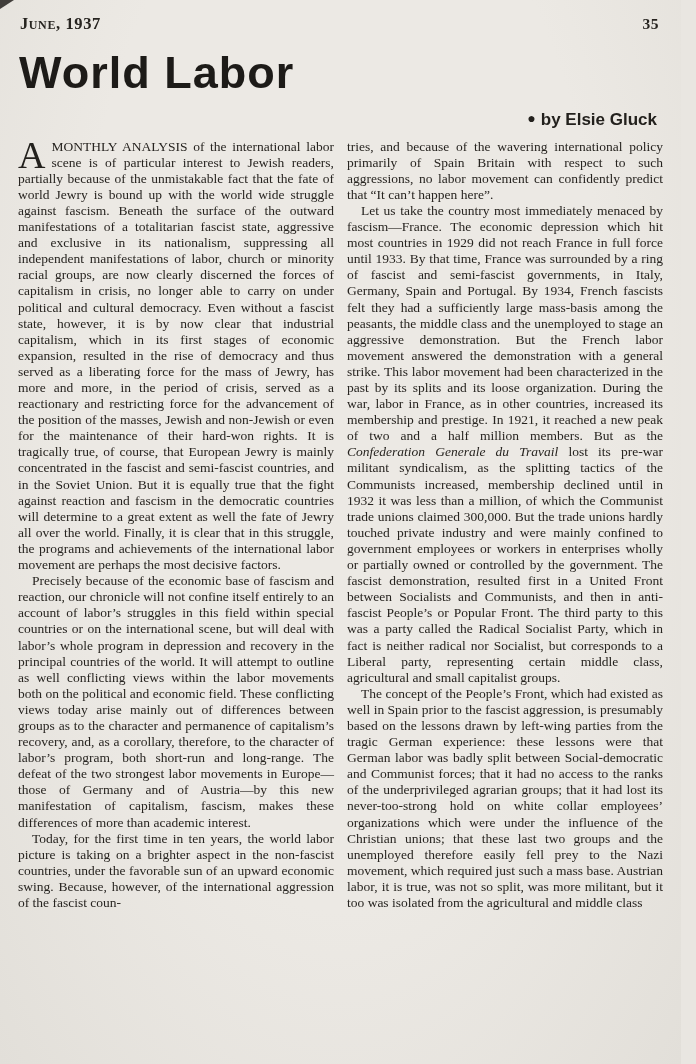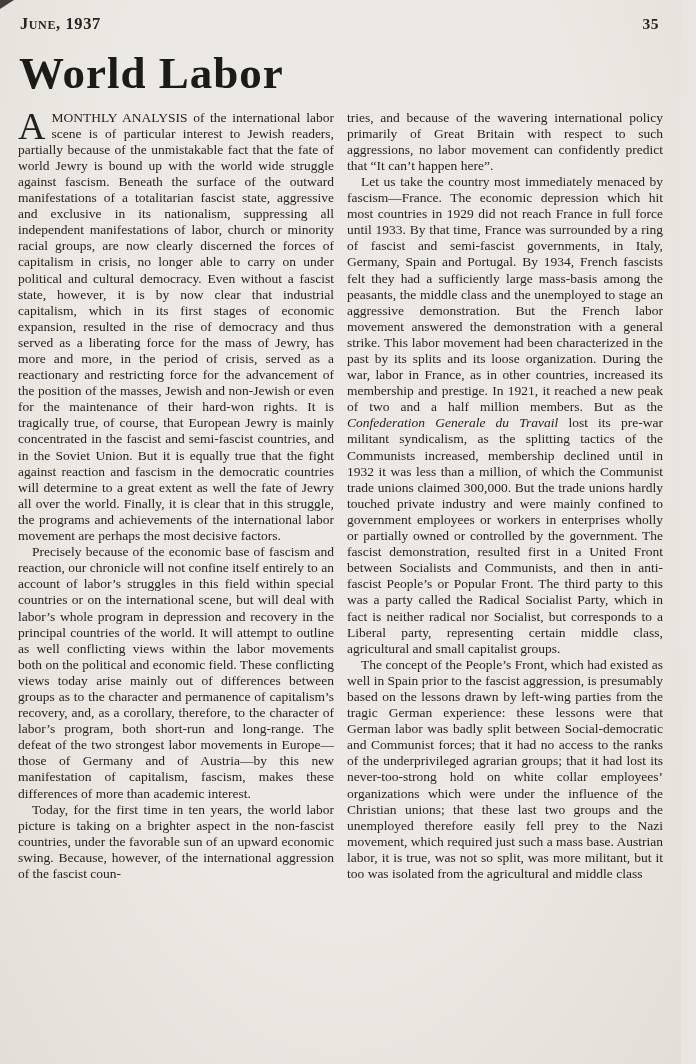--- a/index.html
+++ b/index.html
@@ -36,21 +36,21 @@
     font-size: 16.5px;
     letter-spacing: 0.6px;
   }
   .page-number {
     font-weight: bold;
     font-size: 15.5px;
     letter-spacing: 0.5px;
   }
 
   .title {
-    font-family: Liberation Serif, serif;
+    font-family: Liberation Sans, sans-serif;
     font-weight: 700;
     font-size: 45px;
     letter-spacing: 1px;
     line-height: 1.08;
     margin: 15px 0 12px 3px;
     color: #1d1b18;
   }
 
   .byline {
     font-family: "Liberation Sans", sans-serif;
@@ -98,26 +98,29 @@
 <div class="page">
   <div class="corner-artifact"></div>
 
   <div class="header-row">
     <span class="issue-date">June, 1937</span>
     <span class="page-number">35</span>
   </div>
 
   <h1 class="title">World Labor</h1>
 
+  <div class="byline">
+    <span class="bullet">●</span><span>by Elsie Gluck</span>
+  </div>
 
   <div class="columns">
     <div class="col">
         <p><span class="dropcap">A</span><span>MONTHLY ANALYSIS of the international labor scene is of particular interest to Jewish readers, partially because of the unmistakable fact that the fate of world Jewry is bound up with the world wide struggle against fascism.  Beneath the surface of the outward manifestations of a totalitarian fascist state, aggressive and exclusive in its nationalism, suppressing all independent manifestations of labor, church or minority racial groups, are now clearly discerned the forces of capitalism in crisis, no longer able to carry on under political and cultural democracy.  Even without a fascist state, however, it is by now clear that industrial capitalism, which in its first stages of economic expansion, resulted in the rise of democracy and thus served as a liberating force for the mass of Jewry, has more and more, in the period of crisis, served as a reactionary and restricting force for the advancement of the position of the masses, Jewish and non-Jewish or even for the maintenance of their hard-won rights.  It is tragically true, of course, that European Jewry is mainly concentrated in the fascist and semi-fascist countries, and in the Soviet Union.  But it is equally true that the fight against reaction and fascism in the democratic countries will determine to a great extent as well the fate of Jewry all over the world.  Finally, it is clear that in this struggle, the programs and achievements of the international labor movement are perhaps the most decisive factors.</span></p>
         <p class="indent"><span>Precisely because of the economic base of fascism and reaction, our chronicle will not confine itself entirely to an account of labor’s struggles in this field within special countries or on the international scene, but will deal with labor’s whole program in depression and recovery in the principal countries of the world.  It will attempt to outline as well conflicting views within the labor movements both on the political and economic field.  These conflicting views today arise mainly out of differences between groups as to the character and permanence of capitalism’s recovery, and, as a corollary, therefore, to the character of labor’s program, both short-run and long-range.  The defeat of the two strongest labor movements in Europe—those of Germany and of Austria—by this new manifestation of capitalism, fascism, makes these differences of more than academic interest.</span></p>
         <p class="indent"><span>Today, for the first time in ten years, the world labor picture is taking on a brighter aspect in the non-fascist countries, under the favorable sun of an upward economic swing.  Because, however, of the international aggression of the fascist coun-</span></p>
       </div>
     <div class="col">
-        <p><span>tries, and because of the wavering international policy primarily of Great Britain with respect to such aggressions, no labor movement can confidently predict that “It can’t happen here”.</span></p>
+        <p><span>tries, and because of the wavering international policy primarily of Spain Britain with respect to such aggressions, no labor movement can confidently predict that “It can’t happen here”.</span></p>
         <p class="indent"><span>Let us take the country most immediately menaced by fascism—France.  The economic depression which hit most countries in 1929 did not reach France in full force until 1933.  By that time, France was surrounded by a ring of fascist and semi-fascist governments, in Italy, Germany, Spain and Portugal.  By 1934, French fascists felt they had a sufficiently large mass-basis among the peasants, the middle class and the unemployed to stage an aggressive demonstration.  But the French labor movement answered the demonstration with a general strike.  This labor movement had been characterized in the past by its splits and its loose organization.  During the war, labor in France, as in other countries, increased its membership and prestige.  In 1921, it reached a new peak of two and a half million members.  But as the </span><span class="italic">Confederation Generale du Travail</span><span> lost its pre-war militant syndicalism, as the splitting tactics of the Communists increased, membership declined until in 1932 it was less than a million, of which the Communist trade unions claimed 300,000.  But the trade unions hardly touched private industry and were mainly confined to government employees or workers in enterprises wholly or partially owned or controlled by the government.  The fascist demonstration, resulted first in a United Front between Socialists and Communists, and then in anti-fascist People’s or Popular Front.  The third party to this was a party called the Radical Socialist Party, which in fact is neither radical nor Socialist, but corresponds to a Liberal party, representing certain middle class, agricultural and small capitalist groups.</span></p>
         <p class="indent"><span>The concept of the People’s Front, which had existed as well in Spain prior to the fascist aggression, is presumably based on the lessons drawn by left-wing parties from the tragic German experience: these lessons were that German labor was badly split between Social-democratic and Communist forces; that it had no access to the ranks of the underprivileged agrarian groups; that it had lost its never-too-strong hold on white collar employees’ organizations which were under the influence of the Christian unions; that these last two groups and the unemployed therefore easily fell prey to the Nazi movement, which required just such a mass base.  Austrian labor, it is true, was not so split, was more militant, but it too was isolated from the agricultural and middle class</span></p>
       </div>
   </div>
 </div>
 
 </body></html>

